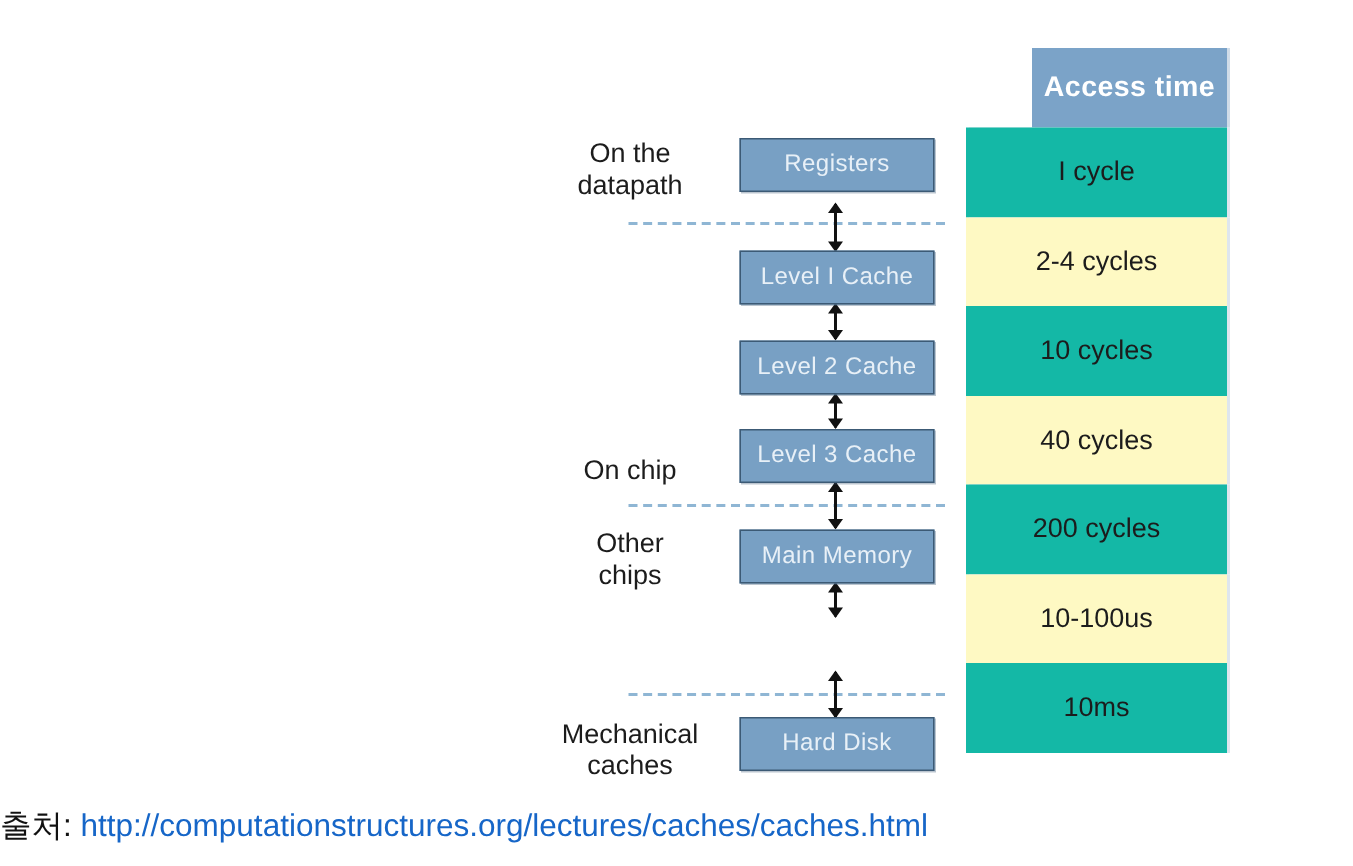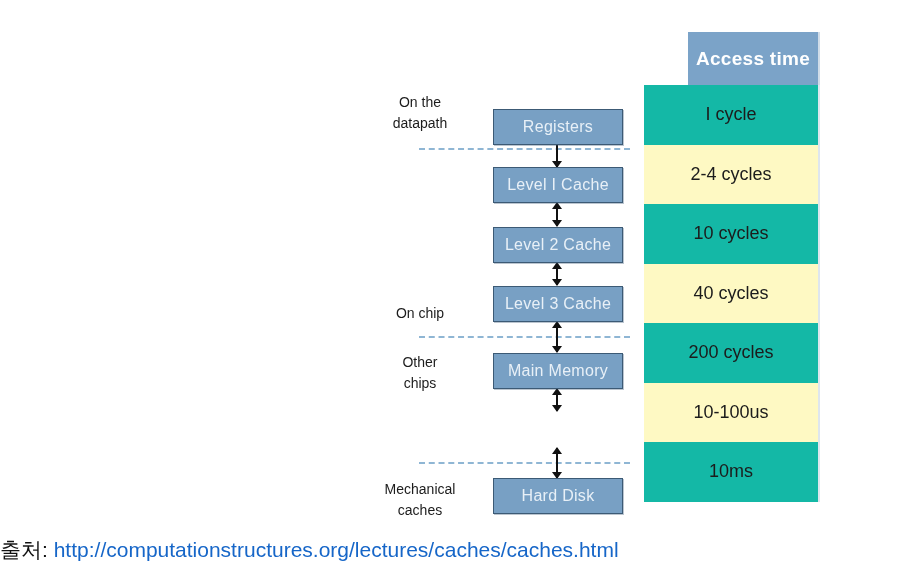--- a/index.html
+++ b/index.html
@@ -34,21 +34,21 @@
     display: flex;
     align-items: center;
     justify-content: center;
     box-shadow: 1px 1px 0 rgba(60,90,117,0.35);
   }
 
   
   .group-label {
     position: absolute;
     color: #1c1c1c;
-    font-size: 14px;
+    font-size: 18px;
     line-height: 21px;
     text-align: center;
     width: 130px;
     left: 355px;
   }
 
   
   .dashed {
     position: absolute;
     left: 419px;
@@ -159,21 +159,21 @@
   <div class="dashed" style="top:336px;"></div>
   <div class="dashed" style="top:462px;"></div>
 
   <div class="arrow" style="top:136px;height:31px;"></div>
   <div class="arrow" style="top:203px;height:23px;"></div>
   <div class="arrow" style="top:263px;height:22px;"></div>
   <div class="arrow" style="top:322px;height:30px;"></div>
   <div class="arrow" style="top:389px;height:22px;"></div>
   <div class="arrow" style="top:448px;height:30px;"></div>
 
-  <div class="mem-box" style="top:109px;">
+  <div class="mem-box" style="top:92px;">
     <span>Registers</span>
   </div>
   <div class="mem-box" style="top:167px;">
     <span>Level I Cache</span>
   </div>
   <div class="mem-box" style="top:227px;">
     <span>Level 2 Cache</span>
   </div>
   <div class="mem-box" style="top:286px;">
     <span>Level 3 Cache</span>

